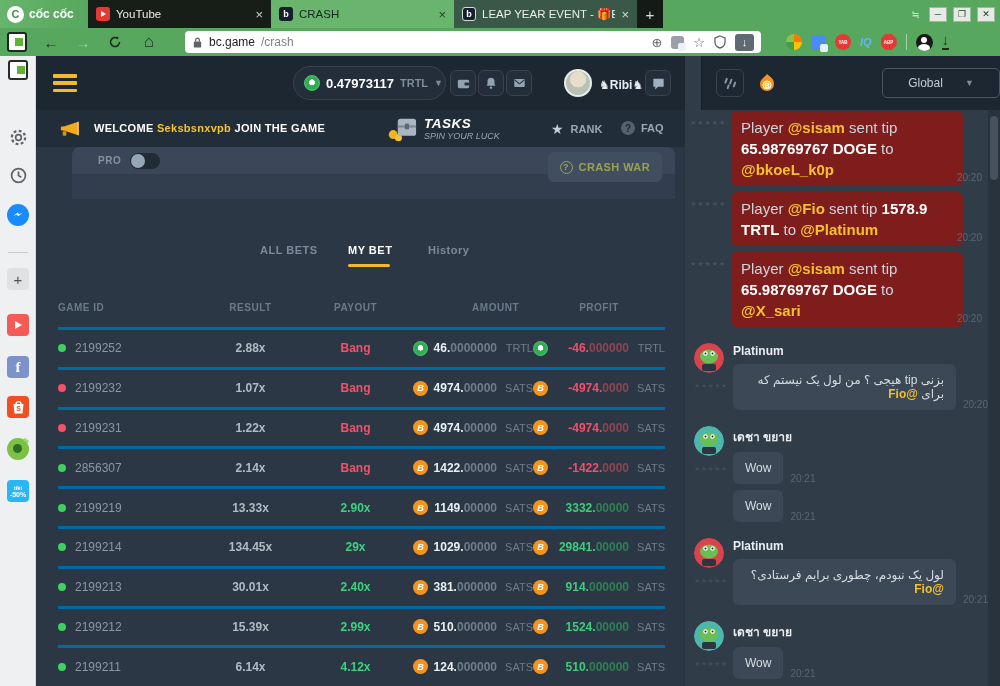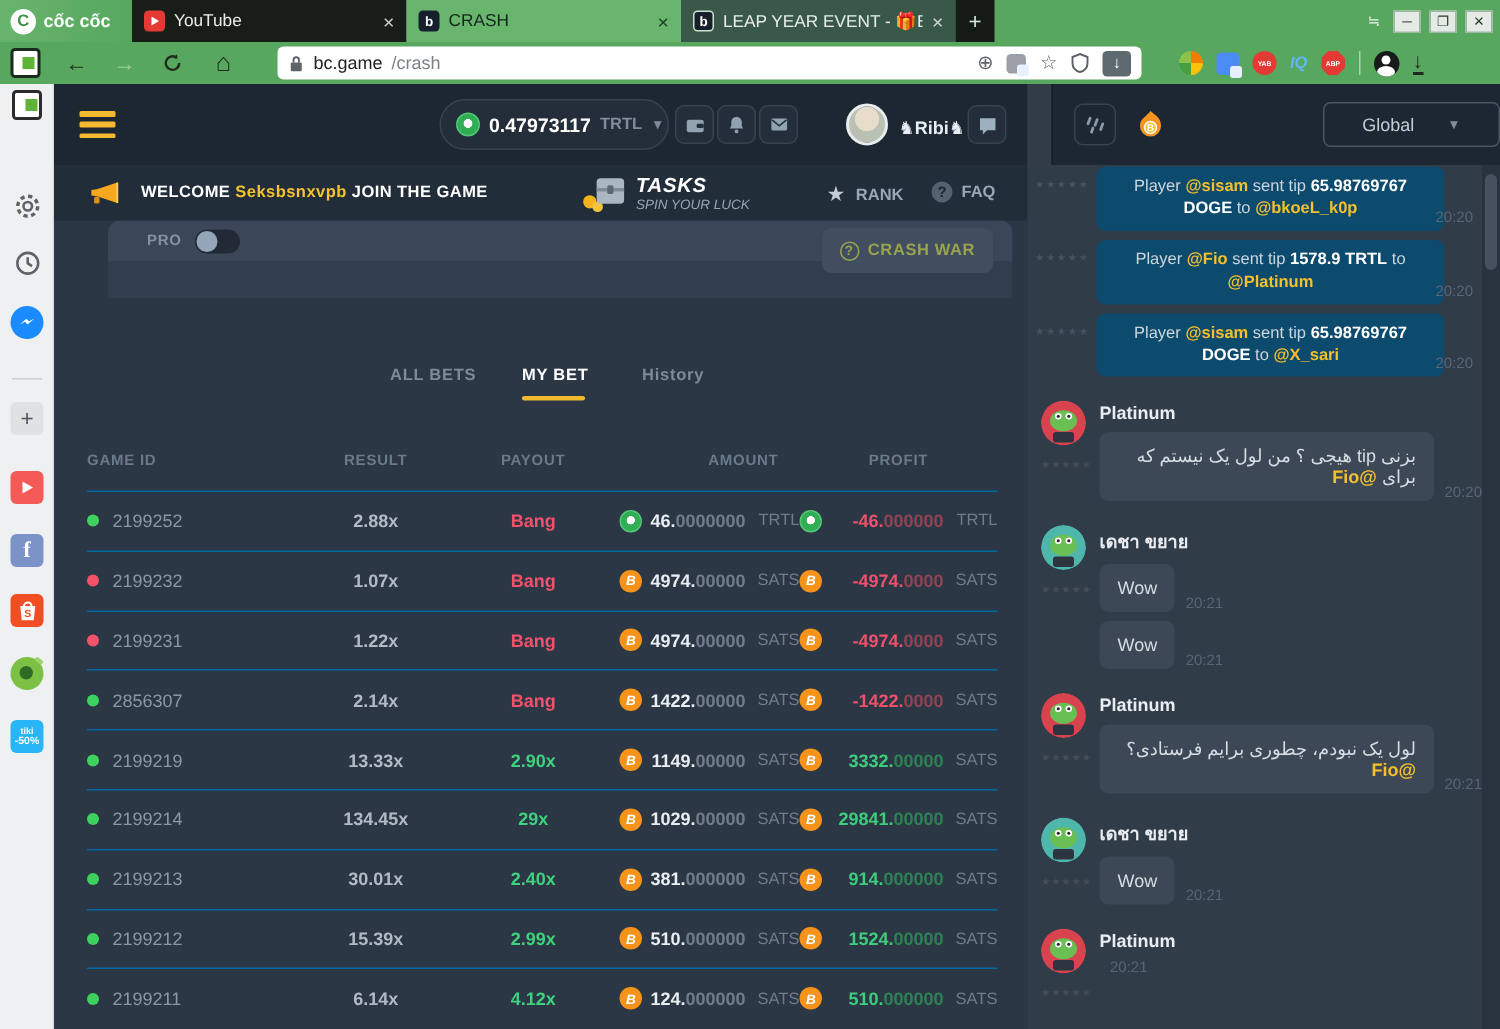--- a/index.html
+++ b/index.html
@@ -123,21 +123,21 @@
   .btab-underline { position:absolute; left:312px; top:26px; width:42px; height:3px; border-radius:2px; background:#f3ba2f; }
 
   
   .betstable { position:absolute; left:22px; top:238px; width:607px; }
   .thead, .trow { display:grid; grid-template-columns:145px 95px 115px 120px 132px; align-items:center; }
   .thead { color:#6b7a89; font-size:10px; font-weight:bold; letter-spacing:.5px; padding:8px 0 14px; }
   .h-id { text-align:left; }
   .h-result,.h-payout { text-align:center; }
   .h-amount { text-align:right; padding-right:14px; }
   .h-profit { text-align:center; }
-  .trow { height:39.8px; border-top:1px solid #0369a1; font-size:12px; }
+  .trow { height:39.8px; border-top:3px solid #0369a1; font-size:12px; }
   .c-id { display:flex; align-items:center; gap:9px; color:#8a97a5; }
   .dot { width:8px; height:8px; border-radius:50%; }
   .dot-green { background:#3ed160; }
   .dot-red { background:#f4516c; }
   .c-result { text-align:center; color:#b0bbc5; font-weight:bold; }
   .c-payout { text-align:center; font-weight:bold; }
   .lose .c-payout { color:#f4516c; }
   .win  .c-payout { color:#3ed17e; }
   .c-money { display:flex; align-items:center; }
   .coin { width:15px; height:15px; border-radius:50%; flex:0 0 auto; }
@@ -150,21 +150,21 @@
   .p-neg .pmain { color:#f0506c; } .p-neg .frac { color:#8f4454; }
   .p-pos .pmain { color:#3ecd7c; } .p-pos .frac { color:#2e8155; }
   .pmain { font-weight:bold; }
 
   
   .chatbody { position:absolute; left:0; top:54px; width:303px; height:576px; overflow:hidden; padding-top:1px; }
   .scrollstrip { position:absolute; right:0; top:54px; width:12px; height:576px; background:#29333e; }
   .scrollthumb { position:absolute; right:2px; top:6px; width:8px; height:64px; border-radius:4px; background:#45515e; }
   .tiprow { position:relative; display:flex; margin-bottom:6px; padding-left:5px; }
   .tipstars { width:41px; padding-top:8px; color:#47525f; font-size:7px; letter-spacing:1px; }
-  .tipbubble { width:232px; background:#0c4a6e; border-radius:6px; padding:6px 10px; font-size:11px; line-height:1.4; color:#cdd5dd;text-align:center; }
+  .tipbubble { width:232px; background:#7f1d1d; border-radius:6px; padding:6px 10px; font-size:15px; line-height:1.4; color:#cdd5dd; }
   .tipstrong { color:#fff; font-weight:bold; }
   .mention { color:#f5c02c; font-weight:bold; }
   .tiptime { position:absolute; right:-60px; bottom:3px; width:56px; font-size:10px; color:#5a6673; }
   .msg { display:flex; padding-left:9px; margin-top:16px; }
   .msg-cont { padding-left:48px; margin-top:6px; }
   .msgleft { width:39px; }
   .avatar30 { width:30px; height:30px; border-radius:50%; overflow:hidden; }
   .msgstars { color:#424d59; font-size:7px; letter-spacing:.5px; margin-top:9px; }
   .msgbody { flex:1; }
   .msgname { color:#e9edf2; font-weight:bold; font-size:12px; margin:1px 0 6px; }

